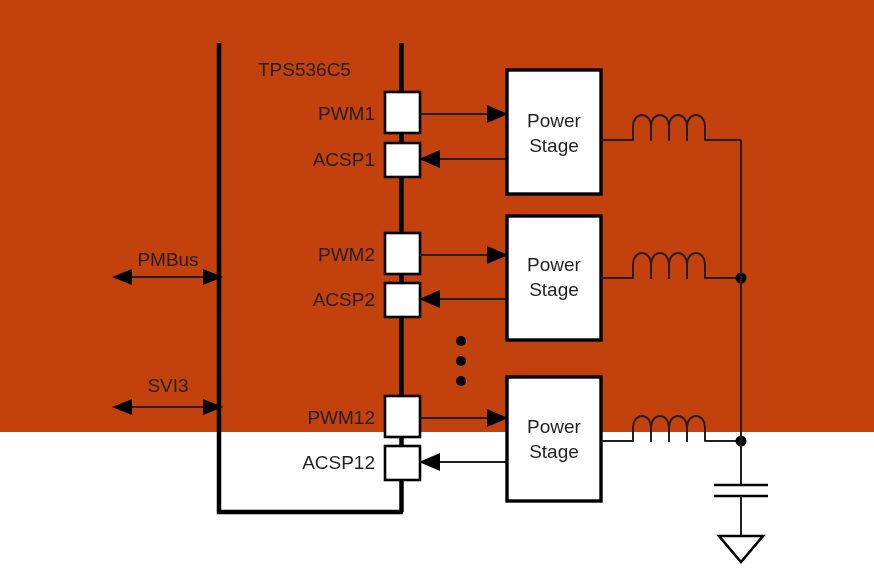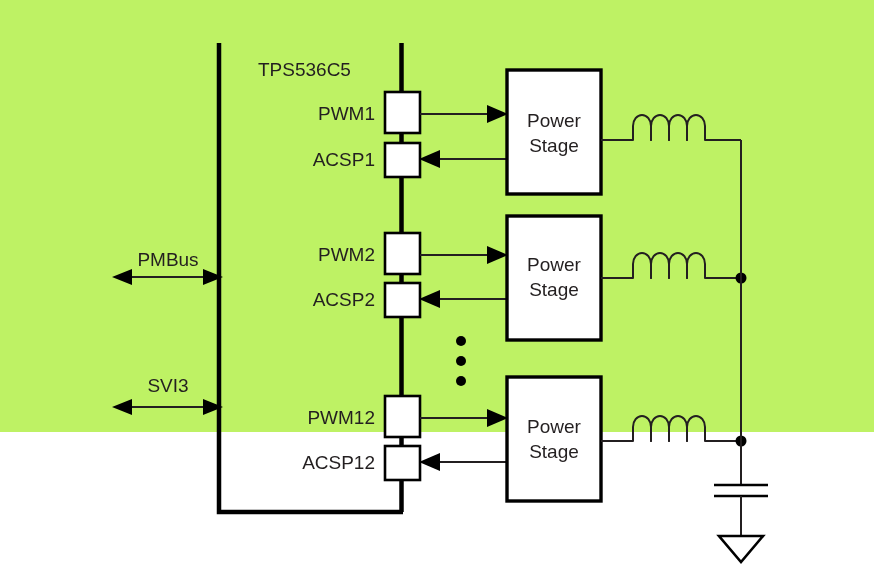--- a/index.html
+++ b/index.html
@@ -10,21 +10,21 @@
   body {
     width: 874px;
     height: 570px;
     font-family: "Liberation Sans", sans-serif;
     overflow: hidden;
   }
   #diagram-root {
     position: relative;
     width: 874px;
     height: 432px;
-    background: #bef264;
+    background: #c2410c;
   }
   svg.canvas {
     position: absolute;
     left: 0;
     top: 0;
     width: 874px;
     height: 570px;
   }
   text {
     font-family: "Liberation Sans", sans-serif;

